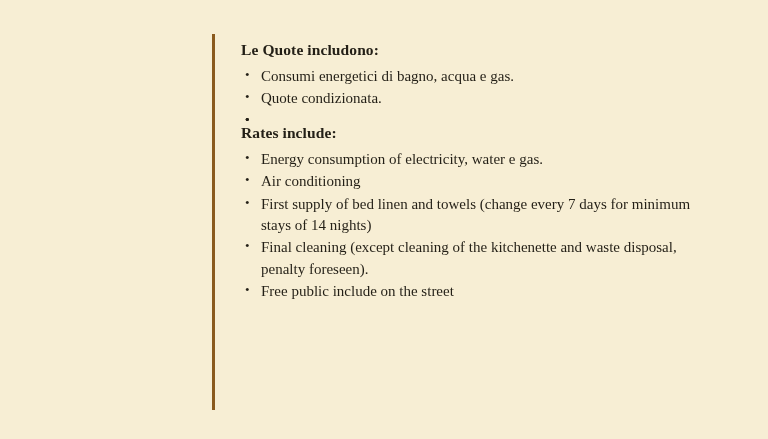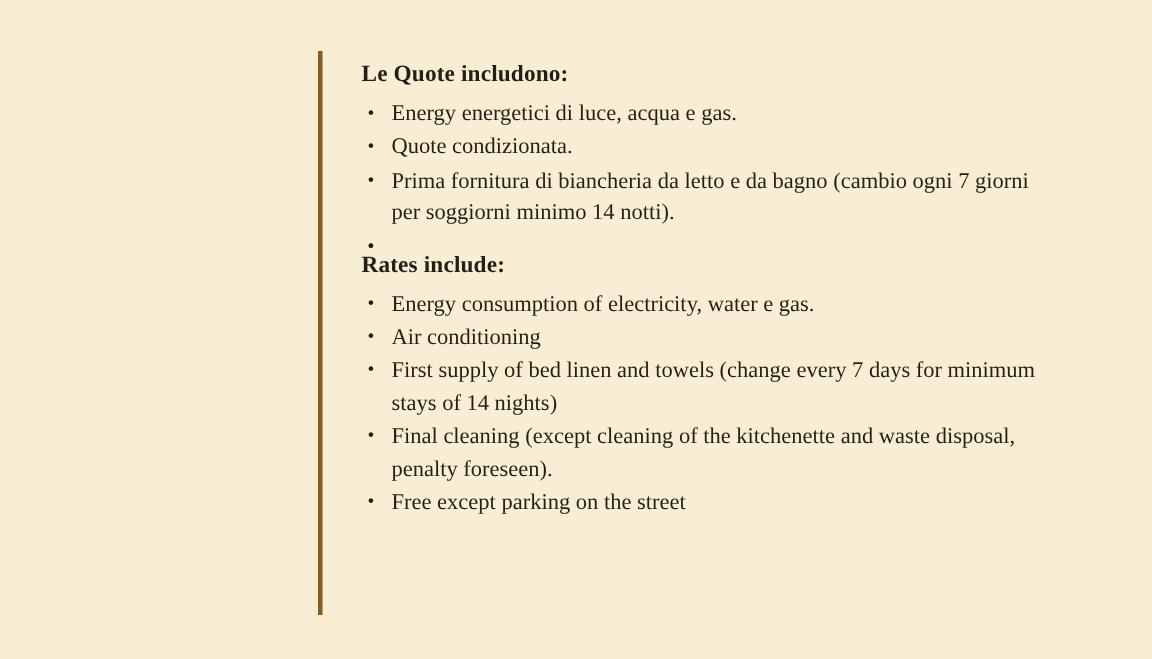--- a/index.html
+++ b/index.html
@@ -81,36 +81,36 @@
 <body>
 
 <div class="page">
   <div class="content-wrap">
     <div class="vrule"></div>
     <div class="blocks">
 
       <div class="section">
         <p class="section-heading">Le Quote includono:</p>
         <ul class="items">
-          <li><span class="bullet">•</span><span>Energy energetici di luce, acqua e gas.</span></li>
+          <li><span class="bullet">•</span><span>Consumi energetici di bagno, acqua e gas.</span></li>
           <li><span class="bullet">•</span><span>Quote condizionata.</span></li>
-          <li><span class="bullet">•</span><span>Prima fornitura di biancheria da letto e da bagno (cambio ogni 7 giorni per soggiorni minimo 14 notti).</span></li>
+          <li><span class="bullet">•</span></li>
           <li><span class="bullet">•</span></li>
           <li><span class="bullet">•</span></li>
         </ul>
       </div>
 
       <div class="spacer-gap"></div>
 
       <div class="section">
         <p class="section-heading">Rates include:</p>
         <ul class="items">
           <li><span class="bullet">•</span><span>Energy consumption of electricity, water e gas.</span></li>
           <li><span class="bullet">•</span><span>Air conditioning</span></li>
           <li><span class="bullet">•</span><span>First supply of bed linen and towels (change every 7 days for minimum stays of 14 nights)</span></li>
           <li><span class="bullet">•</span><span>Final cleaning (except cleaning of the kitchenette and waste disposal, penalty foreseen).</span></li>
-          <li><span class="bullet">•</span><span>Free except parking on the street</span></li>
+          <li><span class="bullet">•</span><span>Free public include on the street</span></li>
         </ul>
       </div>
 
     </div>
   </div>
 </div>
 
 </body></html>

